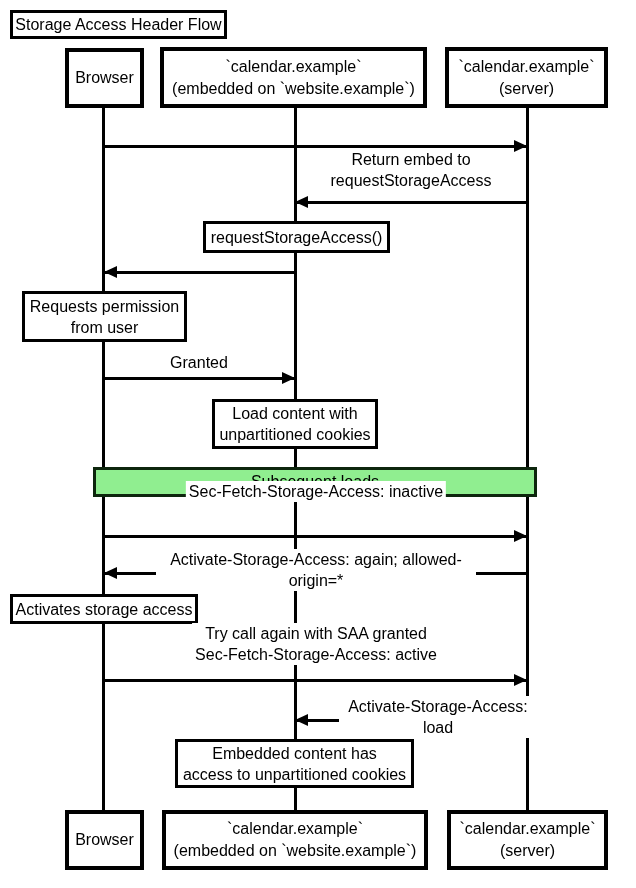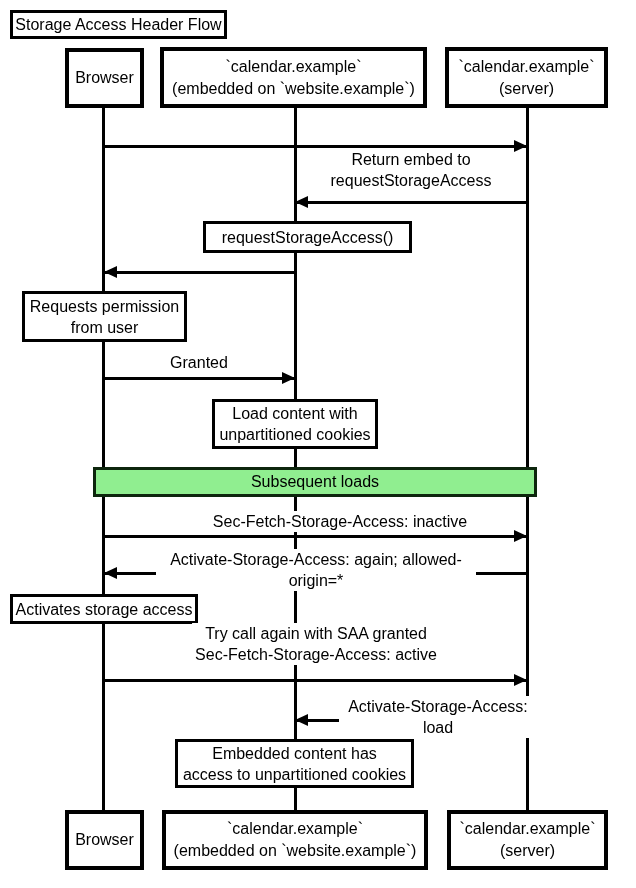--- a/index.html
+++ b/index.html
@@ -129,26 +129,26 @@
   #arrow6 { left: 104px; top: 572px; width: 423px; }
   #head6  { left: 104px; top: 567px; }
   #arrow7 { left: 104px; top: 679px; width: 423px; }
   #head7  { left: 514px; top: 674px; }
   #arrow8 { left: 295px; top: 719px; width: 232px; }
   #head8  { left: 295px; top: 714px; }
 
   #mlabel1 { left: 316px; top: 121px; }
   #mlabel2 { left: 411px; top: 149px; }
   #mlabel4 { left: 199px; top: 352px; }
-  #mlabel5 { left: 316px; top: 511px; margin-left: 24px; }
+  #mlabel5 { left: 316px; top: 481px; }
   #mlabel6 { left: 316px; top: 549px; }
   #mlabel7 { left: 316px; top: 623px; }
   #mlabel8 { left: 411px; top: 696px; margin-left: 27px; }
 
-  #boxed-msg3 { left: 203px; top: 221px; width: 209px; height: 32px; }
+  #boxed-msg3 { left: 203px; top: 221px; width: 187px; height: 32px; }
   #note1 { left: 22px;  top: 291px; width: 165px; height: 51px; }
   #note2 { left: 212px; top: 399px; width: 166px; height: 50px; }
   #note3 { left: 10px;  top: 594px; width: 188px; height: 30px; }
   #note4 { left: 175px; top: 739px; width: 239px; height: 49px; }
 </style>
 </head>
 <body>
 
 <div id="diagram">
 

